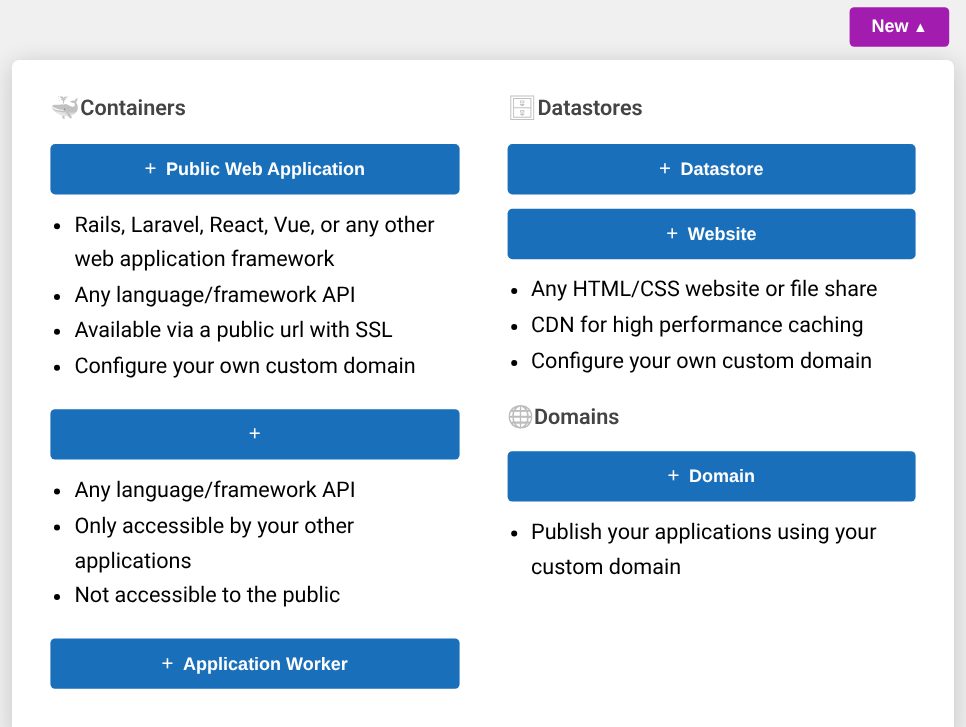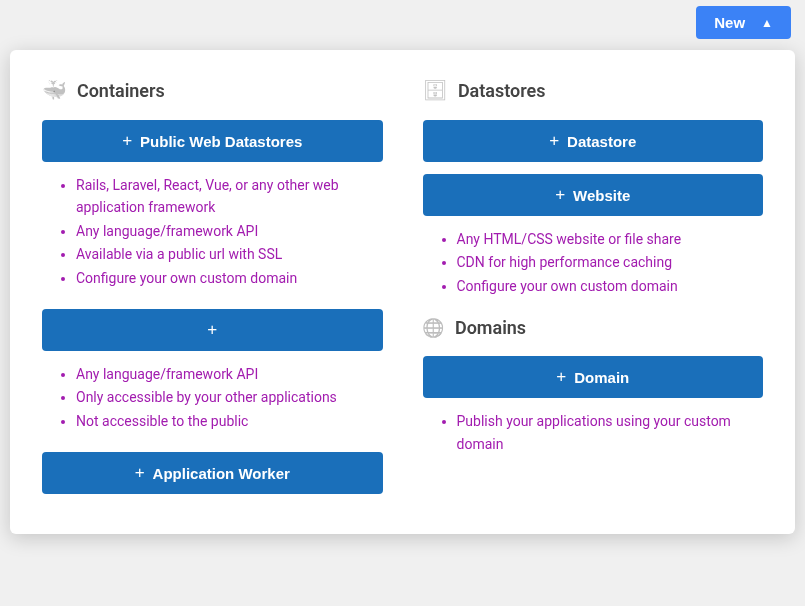--- a/index.html
+++ b/index.html
@@ -10,31 +10,31 @@
       height: 606px;
       overflow: hidden;
       position: relative;
     }
 
     
     .new-btn {
       position: absolute;
       top: 6px;
       right: 14px;
-      background: #3b82f6;
+      background: #a21caf;
       color: white;
       border: none;
       border-radius: 4px;
       padding: 8px 18px;
       font-size: 15px;
       font-weight: 600;
       cursor: pointer;
       display: flex;
       align-items: center;
-      gap: 16px;
+      gap: 4px;
       z-index: 10;
     }
     .new-btn .chevron {
       font-size: 12px;
     }
 
     
     .dropdown-card {
       position: absolute;
       top: 50px;
@@ -46,21 +46,21 @@
       padding: 28px 32px 28px 32px;
       display: grid;
       grid-template-columns: 1fr 1fr;
       gap: 0 40px;
     }
 
     
     .section-header {
       display: flex;
       align-items: center;
-      gap: 10px;
+      gap: 0;
       margin-bottom: 18px;
     }
     .section-header .section-title {
       font-size: 18px;
       font-weight: 600;
       color: #444;
     }
 
     
     .action-btn {
@@ -84,25 +84,24 @@
       font-weight: 400;
     }
 
     
     .desc-list {
       list-style: disc;
       padding-left: 20px;
       margin-bottom: 20px;
     }
     .desc-list li {
-      font-size: 14px;
-      color: #a21caf;
+      font-size: 18px;
+      color: #000000;
       line-height: 1.6;
       margin-bottom: 1px;
-      margin-left: 14px;
     }
 
     
     .left-col {}
     
     .right-col {}
 
     
     .sub-section {
       margin-bottom: 8px;
@@ -136,21 +135,21 @@
 <div class="dropdown-card">
 
   <div class="left-col">
     <div class="section-header">
       <span class="icon-container icon-docker"></span>
       <span class="section-title">Containers</span>
     </div>
 
     <button class="action-btn">
       <span class="plus">+</span>
-      <span>Public Web Datastores</span>
+      <span>Public Web Application</span>
     </button>
     <ul class="desc-list">
       <li>Rails, Laravel, React, Vue, or any other web application framework</li>
       <li>Any language/framework API</li>
       <li>Available via a public url with SSL</li>
       <li>Configure your own custom domain</li>
     </ul>
 
     <button class="action-btn">
       <span class="plus">+</span>

